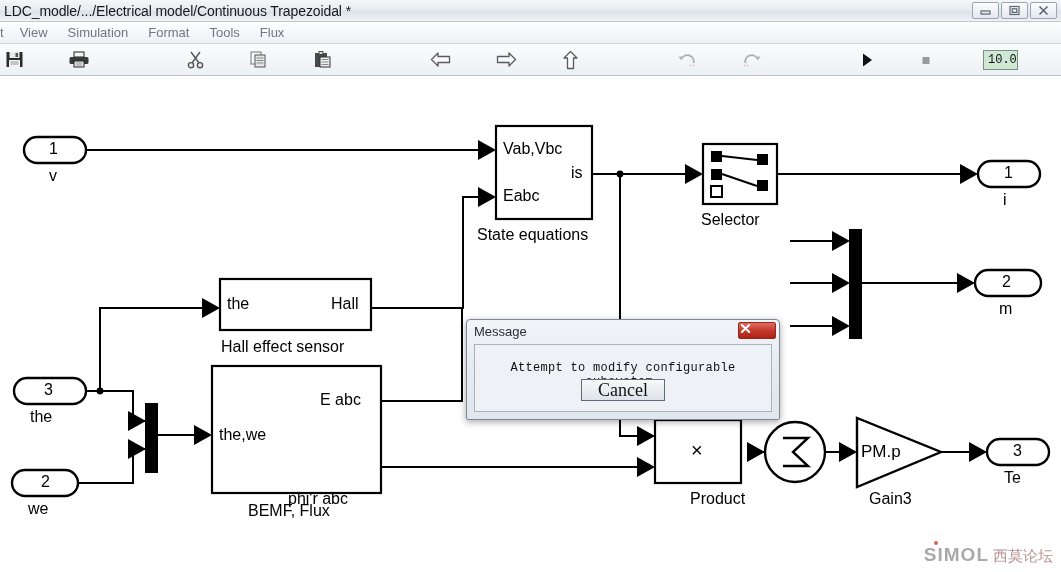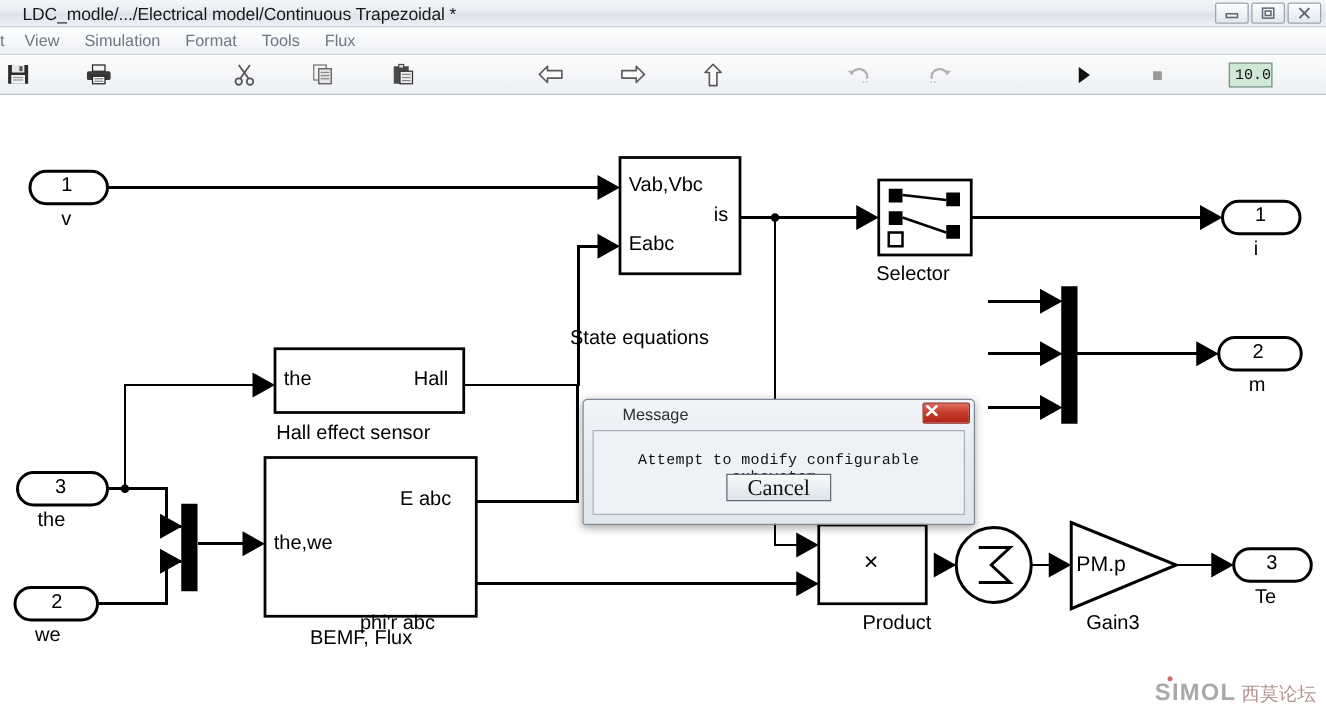--- a/index.html
+++ b/index.html
@@ -13,21 +13,21 @@
   }
 
   
   .titlebar {
     position: absolute; left: 0; top: 0; width: 1061px; height: 22px;
     background: linear-gradient(to bottom, #f4f6f8 0%, #e8ecf0 45%, #dde3ea 55%, #eef1f5 100%);
     border-bottom: 1px solid #c0c8d2;
     display: flex; align-items: center;
   }
   .title-text {
-    font-size: 14px; color: #16191c; padding-left: 18px;
+    font-size: 14px; color: #16191c; padding-left: 4px;
     white-space: nowrap; letter-spacing: -0.1px;
   }
   .winbtns { position: absolute; right: 4px; top: 2px; display: flex; gap: 2px; }
   .winbtn {
     width: 27px; height: 17px;
     border: 1px solid #9aa5b1; border-radius: 2px;
     background: linear-gradient(to bottom,#fcfdfe,#e3e8ee);
     display: flex; align-items: center; justify-content: center;
   }
   .winbtn svg { display: block; }
@@ -96,21 +96,20 @@
   .lbl-num   { font-size: 16px; }
 
   
   .dialog {
     position: absolute; left: 466px; top: 243px; width: 314px; height: 101px;
     background: linear-gradient(to bottom,#f2f5f8 0%,#e7ecf1 40%,#dfe6ec 100%);
     border: 1px solid #7d8795;
     border-radius: 4px 4px 2px 2px;
     box-shadow: 0 2px 7px rgba(0,0,0,0.35);
     z-index: 50;
-    padding-left: 24px;
   }
   .dlg-title {
     height: 22px; display: flex; align-items: center;
     padding-left: 7px; font-size: 13px; color: #2a2f35;
     position: relative;
   }
   .dlg-close {
     position: absolute; right: 3px; top: 2px; width: 38px; height: 17px;
     background: linear-gradient(to bottom,#e06b60 0%,#c43a2c 50%,#ad2418 100%);
     border: 1px solid #93291e; border-radius: 2px;
@@ -522,21 +521,21 @@
 
   <div class="lbl lbl-num" style="left:1002px; top:197px;">2</div>
   <div class="lbl lbl-under" style="left:999px;  top:224px;">m</div>
 
   <div class="lbl lbl-num" style="left:1013px; top:366px;">3</div>
   <div class="lbl lbl-under" style="left:1004px; top:393px;">Te</div>
 
   <div class="lbl lbl-port" style="left:503px; top:64px;">Vab,Vbc</div>
   <div class="lbl lbl-port" style="left:503px; top:111px;">Eabc</div>
   <div class="lbl lbl-port" style="left:571px; top:88px;">is</div>
-  <div class="lbl lbl-under" style="left:456px; top:150px;margin-top:36px;">State equations</div>
+  <div class="lbl lbl-under" style="left:477px; top:150px;">State equations</div>
 
   <div class="lbl lbl-under" style="left:701px; top:135px;">Selector</div>
 
   <div class="lbl lbl-port" style="left:227px; top:219px;">the</div>
   <div class="lbl lbl-port" style="left:331px; top:219px;">Hall</div>
   <div class="lbl lbl-under" style="left:221px; top:262px;">Hall effect sensor</div>
 
   <div class="lbl lbl-port" style="left:219px; top:350px;">the,we</div>
   <div class="lbl lbl-port" style="left:320px; top:315px;">E abc</div>
   <div class="lbl lbl-port" style="left:288px; top:381px;margin-top:33px;">phi'r abc</div>

